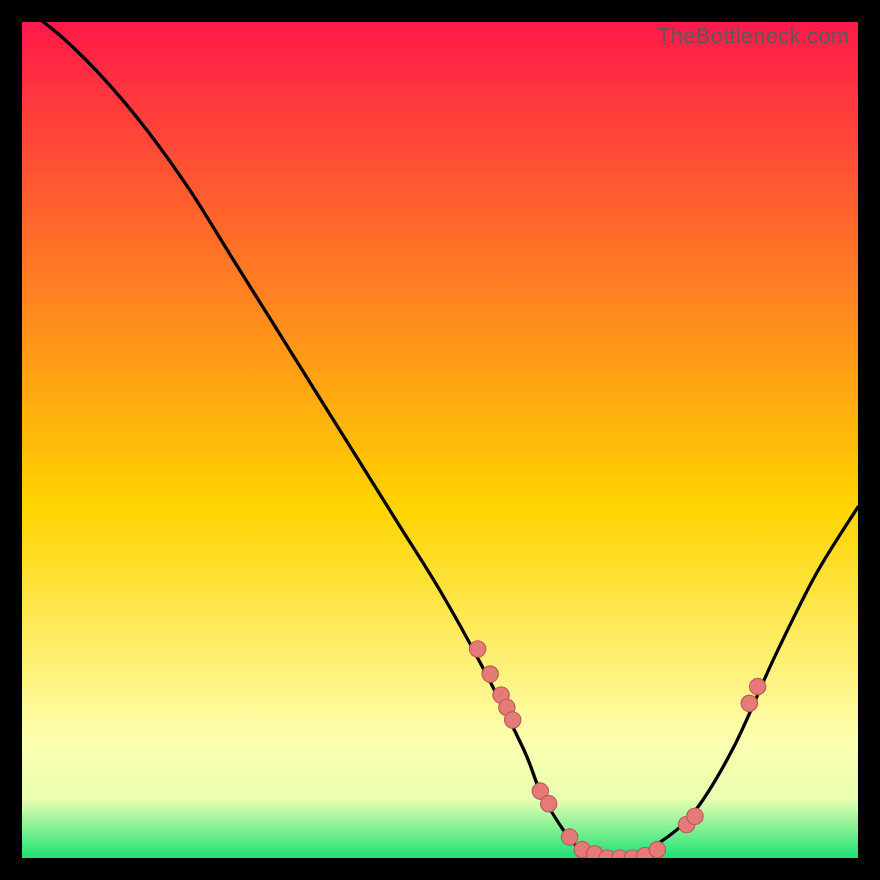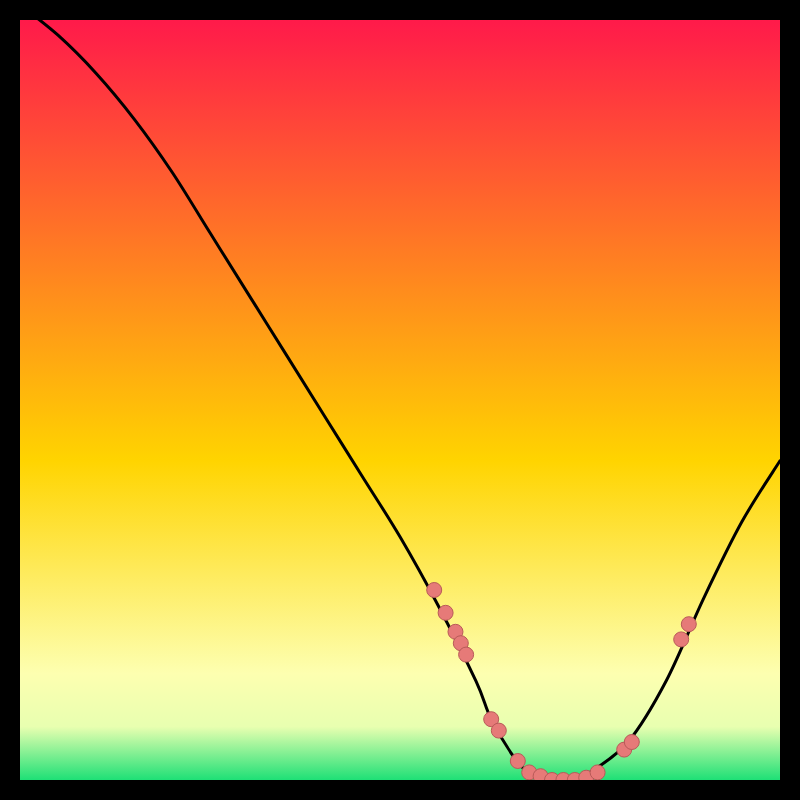--- a/index.html
+++ b/index.html
@@ -72,14 +72,15 @@
           <circle cx="543.4" cy="760" r="7.5" fill="#e67a78" stroke="#b85a58" stroke-width="1"></circle>
           <circle cx="554.8" cy="760" r="7.5" fill="#e67a78" stroke="#b85a58" stroke-width="1"></circle>
           <circle cx="566.2" cy="757.72" r="7.5" fill="#e67a78" stroke="#b85a58" stroke-width="1"></circle>
           <circle cx="577.6" cy="752.4" r="7.5" fill="#e67a78" stroke="#b85a58" stroke-width="1"></circle>
           <circle cx="604.2" cy="729.6" r="7.5" fill="#e67a78" stroke="#b85a58" stroke-width="1"></circle>
           <circle cx="611.8000000000001" cy="722" r="7.5" fill="#e67a78" stroke="#b85a58" stroke-width="1"></circle>
           <circle cx="661.2" cy="619.4" r="7.5" fill="#e67a78" stroke="#b85a58" stroke-width="1"></circle>
           <circle cx="668.8" cy="604.2" r="7.5" fill="#e67a78" stroke="#b85a58" stroke-width="1"></circle>
         </g>
     </svg>
+    <div class="watermark">TheBottleneck.com</div>
   </div>
 </div>
 
 </body></html>

